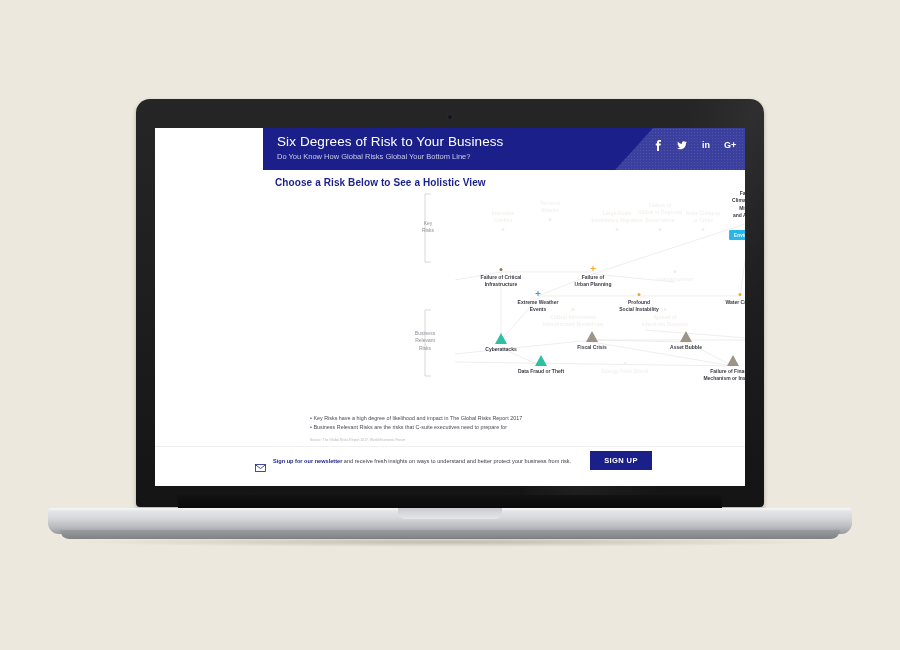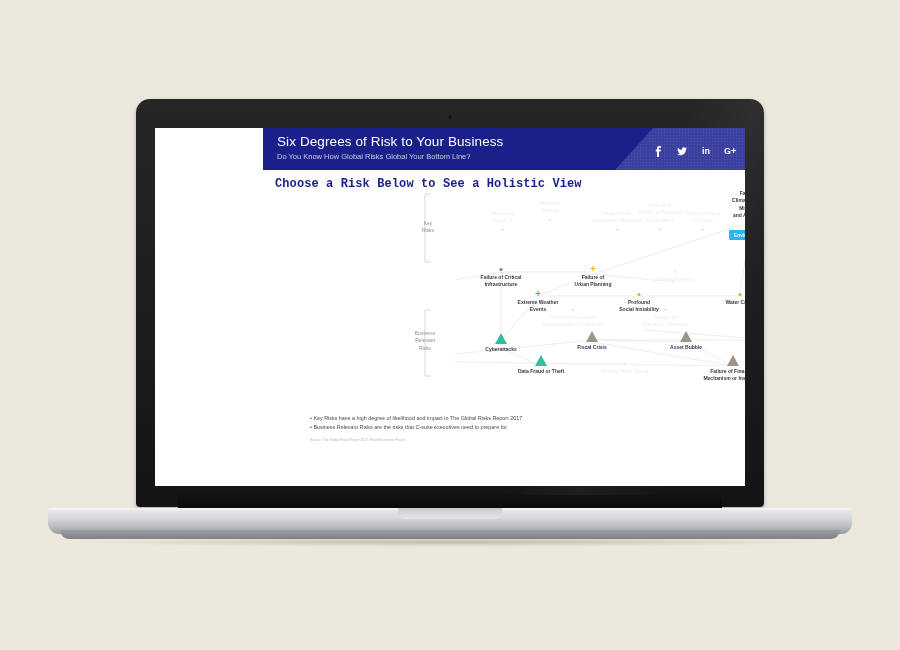--- a/index.html
+++ b/index.html
@@ -84,34 +84,33 @@
     color:#ffffff; font-size:13.5px; font-weight:400; letter-spacing:.1px;
     white-space:nowrap;
   }
   .header-sub {
     position:absolute; left:14px; top:24px;
     color:#c9cbe8; font-size:7.5px; font-weight:400; white-space:nowrap;
   }
   .social {
     position:absolute; right:10px; top:11px; display:flex; gap:14px; align-items:center;
     z-index:3;
-    margin-top:6px;
   }
   .social .si {
     color:#fff; font-size:9px; line-height:1; font-weight:700;
     display:inline-flex; align-items:center; justify-content:center;
     width:10px; height:12px; cursor:pointer;
   }
 
   
   .page { position:absolute; left:0; top:0; width:590px; height:358px; }
 
   .choose {
     position:absolute; left:120px; top:49px;
-    font-size:12px; color:#1b1f8a; font-weight:700; letter-spacing:.1px;font-family:Liberation Mono, monospace;
+    font-size:10px; color:#1b1f8a; font-weight:700; letter-spacing:.1px;
   }
 
   
   .diagram { position:absolute; left:0; top:62px; width:590px; height:220px; }
   .diagram svg { position:absolute; left:0; top:0; }
 
   .axis-label {
     position:absolute; font-size:5px; color:#8f8f96; line-height:1.45;
     text-align:center; width:40px;
   }
@@ -329,20 +328,31 @@
           <div class="lbl lbl-dark" style="top:13px;">Failure of Financial<br>Mechanism or Institution</div>
         </div>
       </div>
 
       <div class="notes">
         <div class="note">• Key Risks have a high degree of likelihood and impact in The Global Risks Report 2017</div>
         <div class="note">• Business Relevant Risks are the risks that C-suite executives need to prepare for</div>
         <div class="source">Source: The Global Risks Report 2017, World Economic Forum</div>
       </div>
 
+      <div class="footer">
+        <div class="footer-rule"></div>
+        <div class="mail-icon">
+          <svg width="11" height="8" viewBox="0 0 11 8">
+            <rect x="0.5" y="0.5" width="10" height="7" fill="#fff" stroke="#1b1f8a" stroke-width="0.8"></rect>
+            <path d="M0.7 0.9 L5.5 4.6 L10.3 0.9" fill="none" stroke="#1b1f8a" stroke-width="0.8"></path>
+          </svg>
+        </div>
+        <div class="footer-text"><b>Sign up for our newsletter</b><span> and receive fresh insights on ways to understand and better protect your business from risk.</span></div>
+        <button class="signup">SIGN UP</button>
+      </div>
 
     </div>
   </div>
 
   <div class="base-hinge"></div>
   <div class="base"></div>
   <div class="base-top-edge"></div>
   <div class="base-notch"></div>
   <div class="base-foot"></div>
   <div class="base-shadow"></div>

